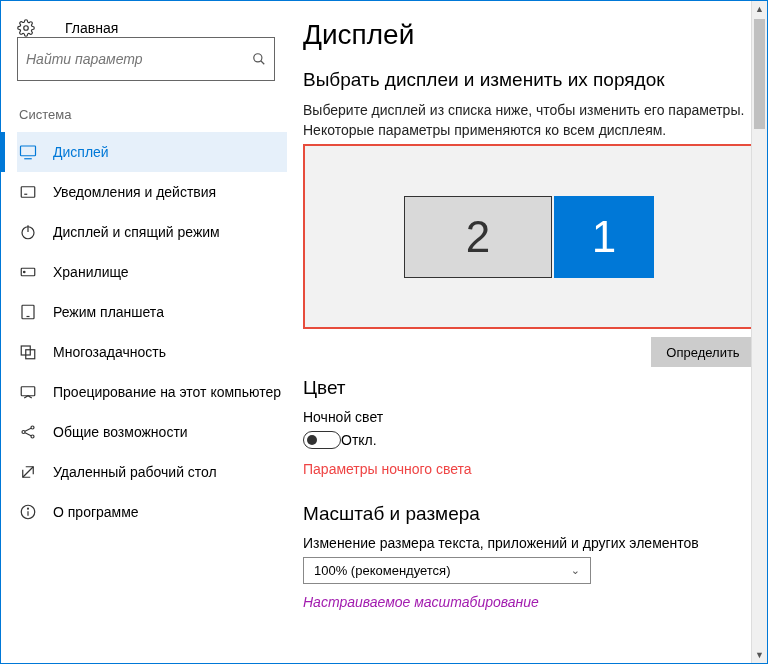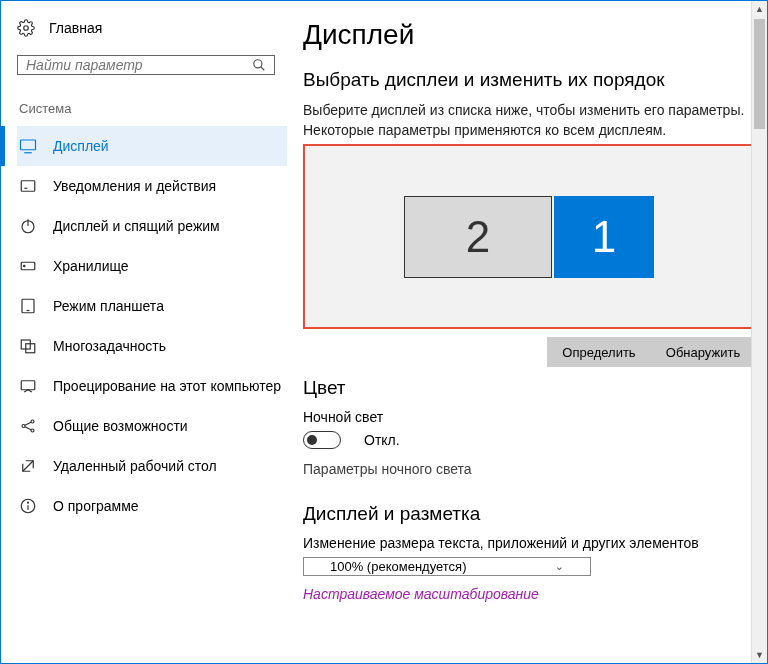--- a/index.html
+++ b/index.html
@@ -15,29 +15,29 @@
       display: flex;
     }
     .sidebar {
       width: 290px;
       padding: 18px 4px 18px 16px;
       flex-shrink: 0;
     }
     .home-row {
       display: flex;
       align-items: center;
-      gap: 14px;
-      margin-bottom: 18px;
+      gap: 30px;
+      margin-bottom: 0;
       cursor: pointer;
     }
     .home-row .icon { width: 18px; height: 18px; color: #333; }
     .home-label { font-size: 14px; }
     .search-box {
       border: 1px solid #666;
-      height: 20px;
+      height: 44px;
       width: 258px;
       display: flex;
       align-items: center;
       padding: 0 8px;
       margin-bottom: 26px;
     }
     .search-box input {
       border: none;
       outline: none;
       flex: 1;
@@ -145,59 +145,59 @@
       min-width: 104px;
       background: #ccc;
       border: none;
       font-size: 13px;
       cursor: pointer;
       padding: 0 10px;
     }
     .switch-row {
       display: flex;
       align-items: center;
-      gap: 23px;
+      gap: 0;
       margin: 4px 0 12px 0;
     }
     .toggle {
       width: 38px; height: 18px;
       border: 1.5px solid #333;
       border-radius: 18px;
       position: relative;
       cursor: pointer;
     }
     .toggle::after {
       content: "";
       position: absolute;
       width: 10px; height: 10px;
       border-radius: 50%;
       background: #333;
       top: 2.5px; left: 3px;
     }
     .switch-label { font-size: 14px; }
     .link {
-      color: #404040;
+      color: #ef4444;
       font-size: 14px;
       cursor: pointer;
       display: inline-block;
       margin-bottom: 16px;
     }
     .label-small {
       font-size: 14px;
       margin-bottom: 6px;
       margin-top: 6px;
     }
     .dropdown {
       width: 288px;
-      height: 19px;
+      height: 27px;
       border: 1px solid #888;
       display: flex;
       align-items: center;
       justify-content: space-between;
-      padding: 0 26px;
+      padding: 0 10px;
       font-size: 13px;
       cursor: pointer;
       margin-bottom: 10px;
     }
     .chevron { font-size: 11px; color: #555; }
     .scrollbar {
       position: absolute;
       right: 0; top: 0; bottom: 0;
       width: 16px;
       background: #f0f0f0;
@@ -361,32 +361,31 @@
   <h2>Выбрать дисплеи и изменить их порядок</h2>
   <div class="subtext">Выберите дисплей из списка ниже, чтобы изменить его параметры. Некоторые параметры применяются ко всем дисплеям.</div>
 
   <div class="display-arrange">
     <div class="monitor-box monitor-2">2</div>
     <div class="monitor-box monitor-1">1</div>
   </div>
 
   <div class="btn-row">
     <button class="btn">Определить</button>
-    <button class="btn">Обнаружить</button>
   </div>
 
   <h2>Цвет</h2>
   <div class="label-small">Ночной свет</div>
   <div class="switch-row">
     <div class="toggle"></div>
     <span class="switch-label">Откл.</span>
   </div>
   <span class="link">Параметры ночного света</span>
 
-  <h2>Дисплей и разметка</h2>
+  <h2>Масштаб и размера</h2>
   <div class="label-small">Изменение размера текста, приложений и других элементов</div>
   <div class="dropdown">
     <span>100% (рекомендуется)</span>
     <span class="chevron">⌄</span>
   </div>
   <span class="cut-link">Настраиваемое масштабирование</span>
 
   
   <div class="scrollbar">
     <div class="scroll-arrow up">▲</div>

